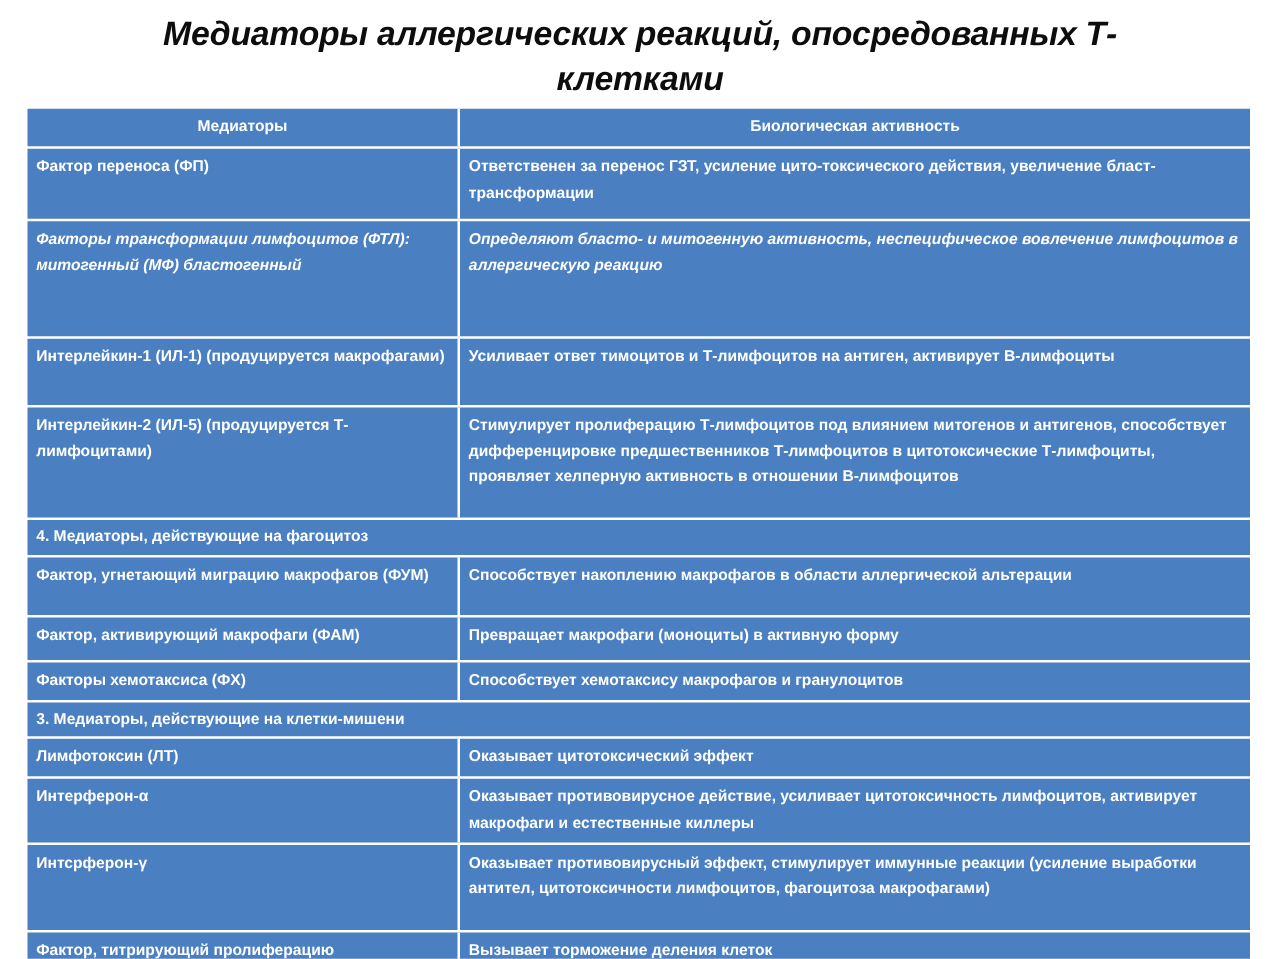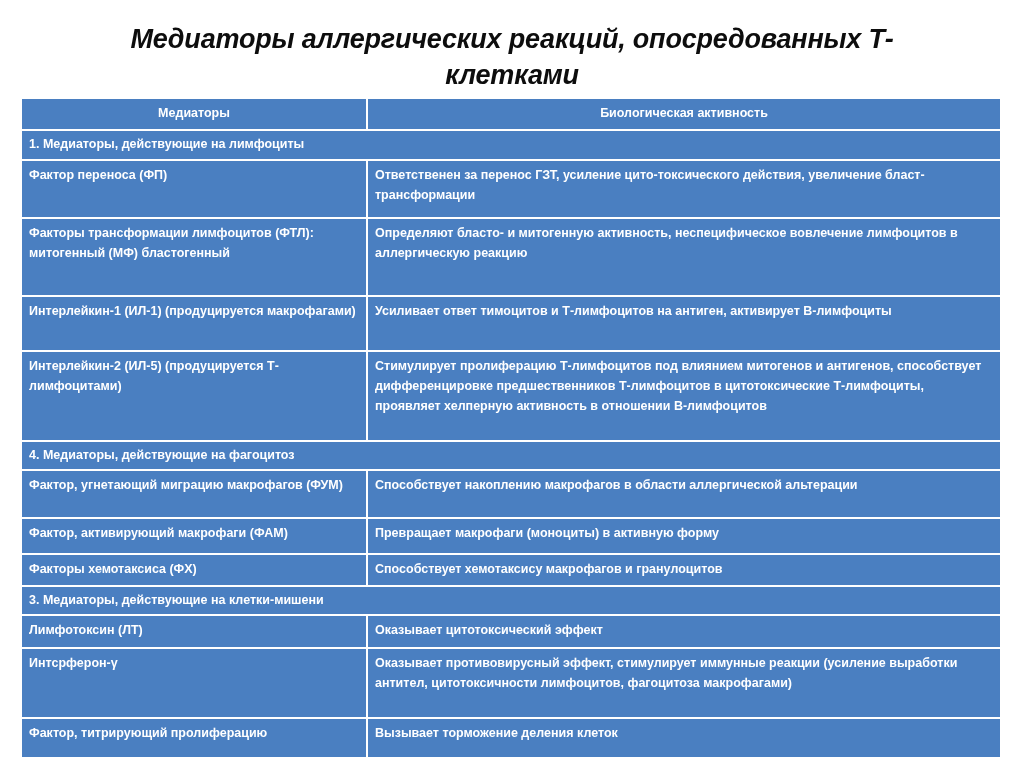--- a/index.html
+++ b/index.html
@@ -18,21 +18,21 @@
 
   .slide {
     position: relative;
     width: 1024px;
     height: 767px;
     background: #ffffff;
     box-sizing: border-box;
   }
 
   .slide-title {
-    margin: 16px;
+    margin: 4px;
     padding: 6px 60px 0 60px;
     font-size: 27px;
     line-height: 1.32;
     font-weight: bold;
     font-style: italic;
     text-align: center;
     color: #0d0d0d;
     letter-spacing: -0.2px;
   }
 
@@ -101,28 +101,25 @@
         <col class="c1">
         <col class="c2">
       </colgroup>
       <thead>
         <tr>
           <th class="col-left">Медиаторы</th>
           <th>Биологическая активность</th>
         </tr>
       </thead>
       <tbody id="table-body">
-          <tr class="section-row">
-            <td colspan="2">1. Медиаторы, действующие на лимфоциты</td>
-          </tr>
           <tr style="height: 56px;">
             <td class="col-left">Фактор переноса (ФП)</td>
             <td>Ответственен за перенос ГЗТ, усиление цито-токсического действия, увеличение бласт-трансформации</td>
           </tr>
-          <tr style="height: 76px;">
+          <tr style="height: 92px; font-style: italic;">
             <td class="col-left">Факторы трансформации лимфоцитов (ФТЛ): митогенный (МФ) бластогенный</td>
             <td>Определяют бласто- и митогенную активность, неспецифическое вовлечение лимфоцитов в аллергическую реакцию</td>
           </tr>
           <tr style="height: 53px;">
             <td class="col-left">Интерлейкин-1 (ИЛ-1) (продуцируется макрофагами)</td>
             <td>Усиливает ответ тимоцитов и Т-лимфоцитов на антиген, активирует В-лимфоциты</td>
           </tr>
           <tr style="height: 88px;">
             <td class="col-left">Интерлейкин-2 (ИЛ-5) (продуцируется Т-лимфоцитами)</td>
             <td>Стимулирует пролиферацию Т-лимфоцитов под влиянием митогенов и антигенов, способствует дифференцировке предшественников Т-лимфоцитов в цитотоксические Т-лимфоциты, проявляет хелперную активность в отношении В-лимфоцитов</td>
@@ -142,20 +139,24 @@
             <td class="col-left">Факторы хемотаксиса (ФХ)</td>
             <td>Способствует хемотаксису макрофагов и гранулоцитов</td>
           </tr>
           <tr class="section-row">
             <td colspan="2">3. Медиаторы, действующие на клетки-мишени</td>
           </tr>
           <tr style="height: 22px;">
             <td class="col-left">Лимфотоксин (ЛТ)</td>
             <td>Оказывает цитотоксический эффект</td>
           </tr>
+          <tr style="height: 50px;">
+            <td class="col-left">Интерферон-α</td>
+            <td>Оказывает противовирусное действие, усиливает цитотоксичность лимфоцитов, активирует макрофаги и естественные киллеры</td>
+          </tr>
           <tr style="height: 68px;">
             <td class="col-left">Интсрферон-γ</td>
             <td>Оказывает противовирусный эффект, стимулирует иммунные реакции (усиление выработки антител, цитотоксичности лимфоцитов, фагоцитоза макрофагами)</td>
           </tr>
           <tr style="height: 38px;">
             <td class="col-left">Фактор, титрирующий пролиферацию</td>
             <td>Вызывает торможение деления клеток</td>
           </tr>
         </tbody>
     </table>

